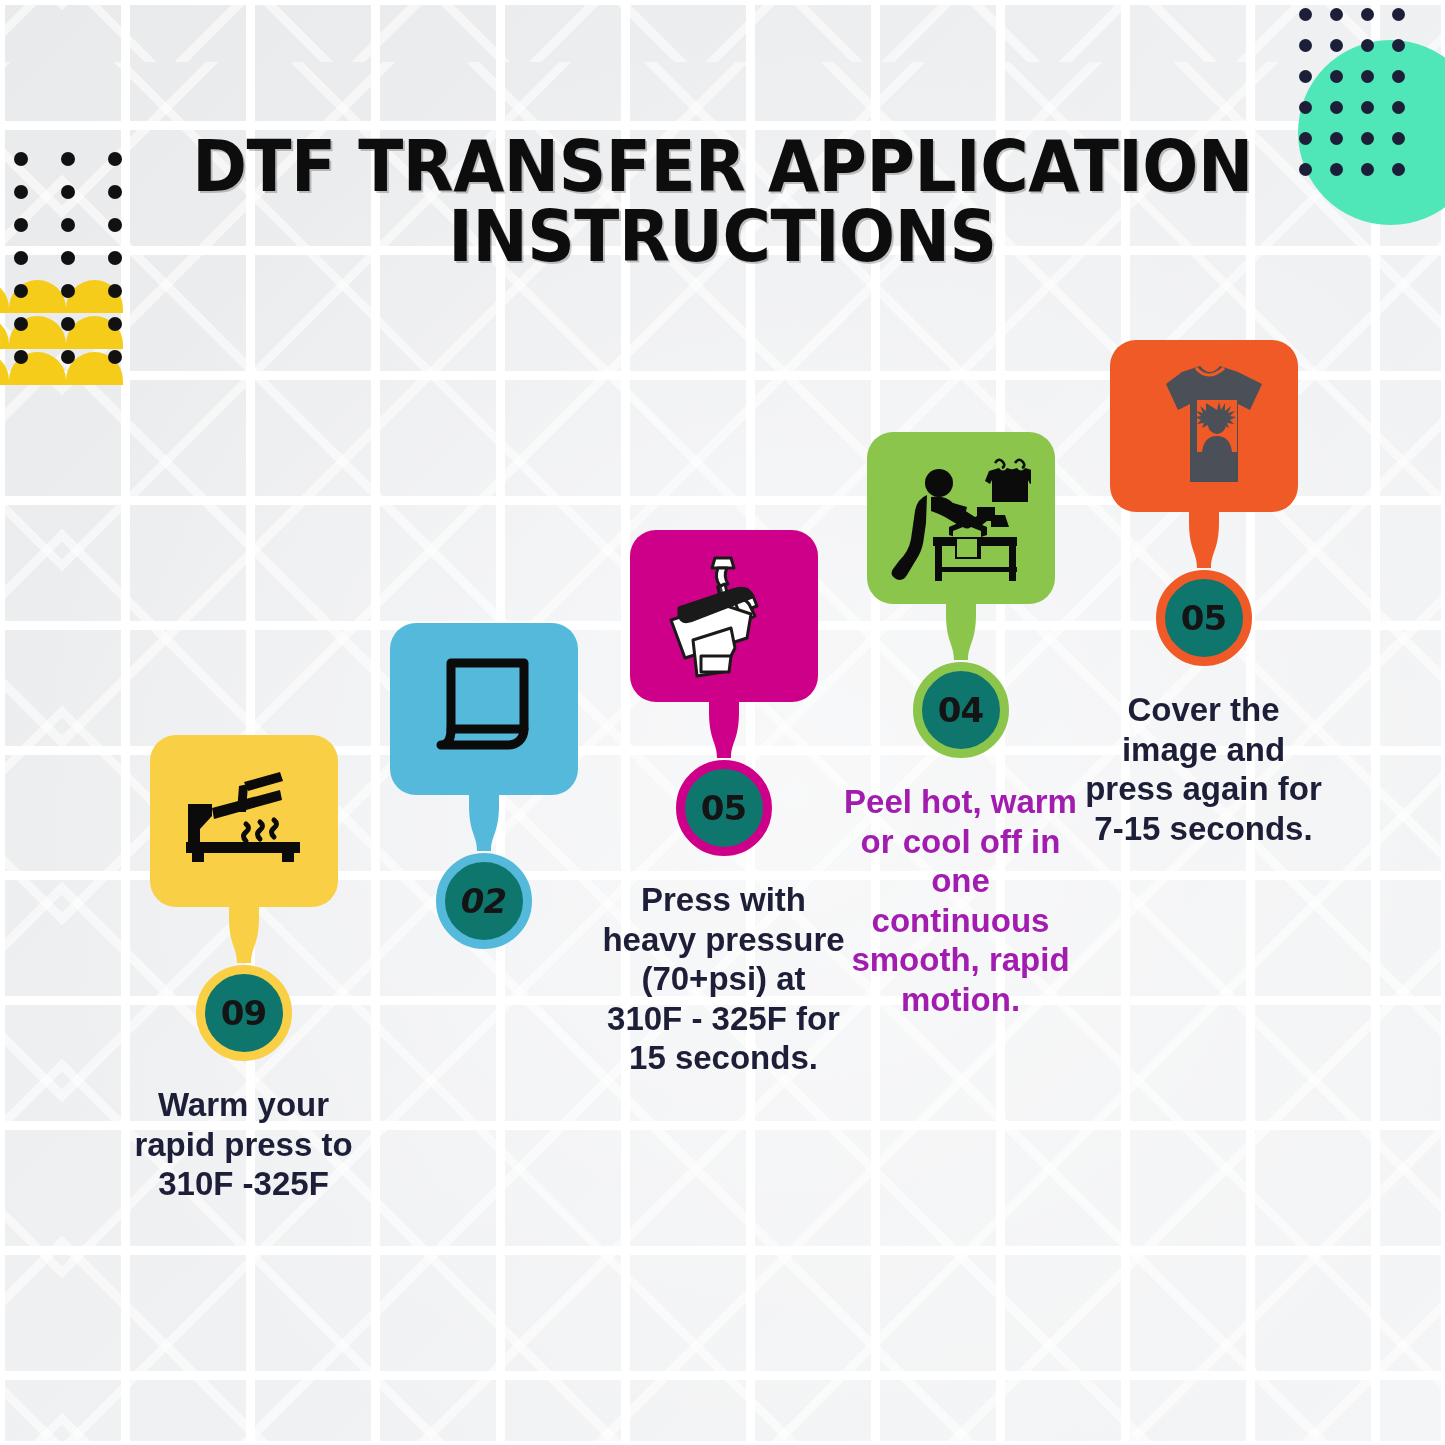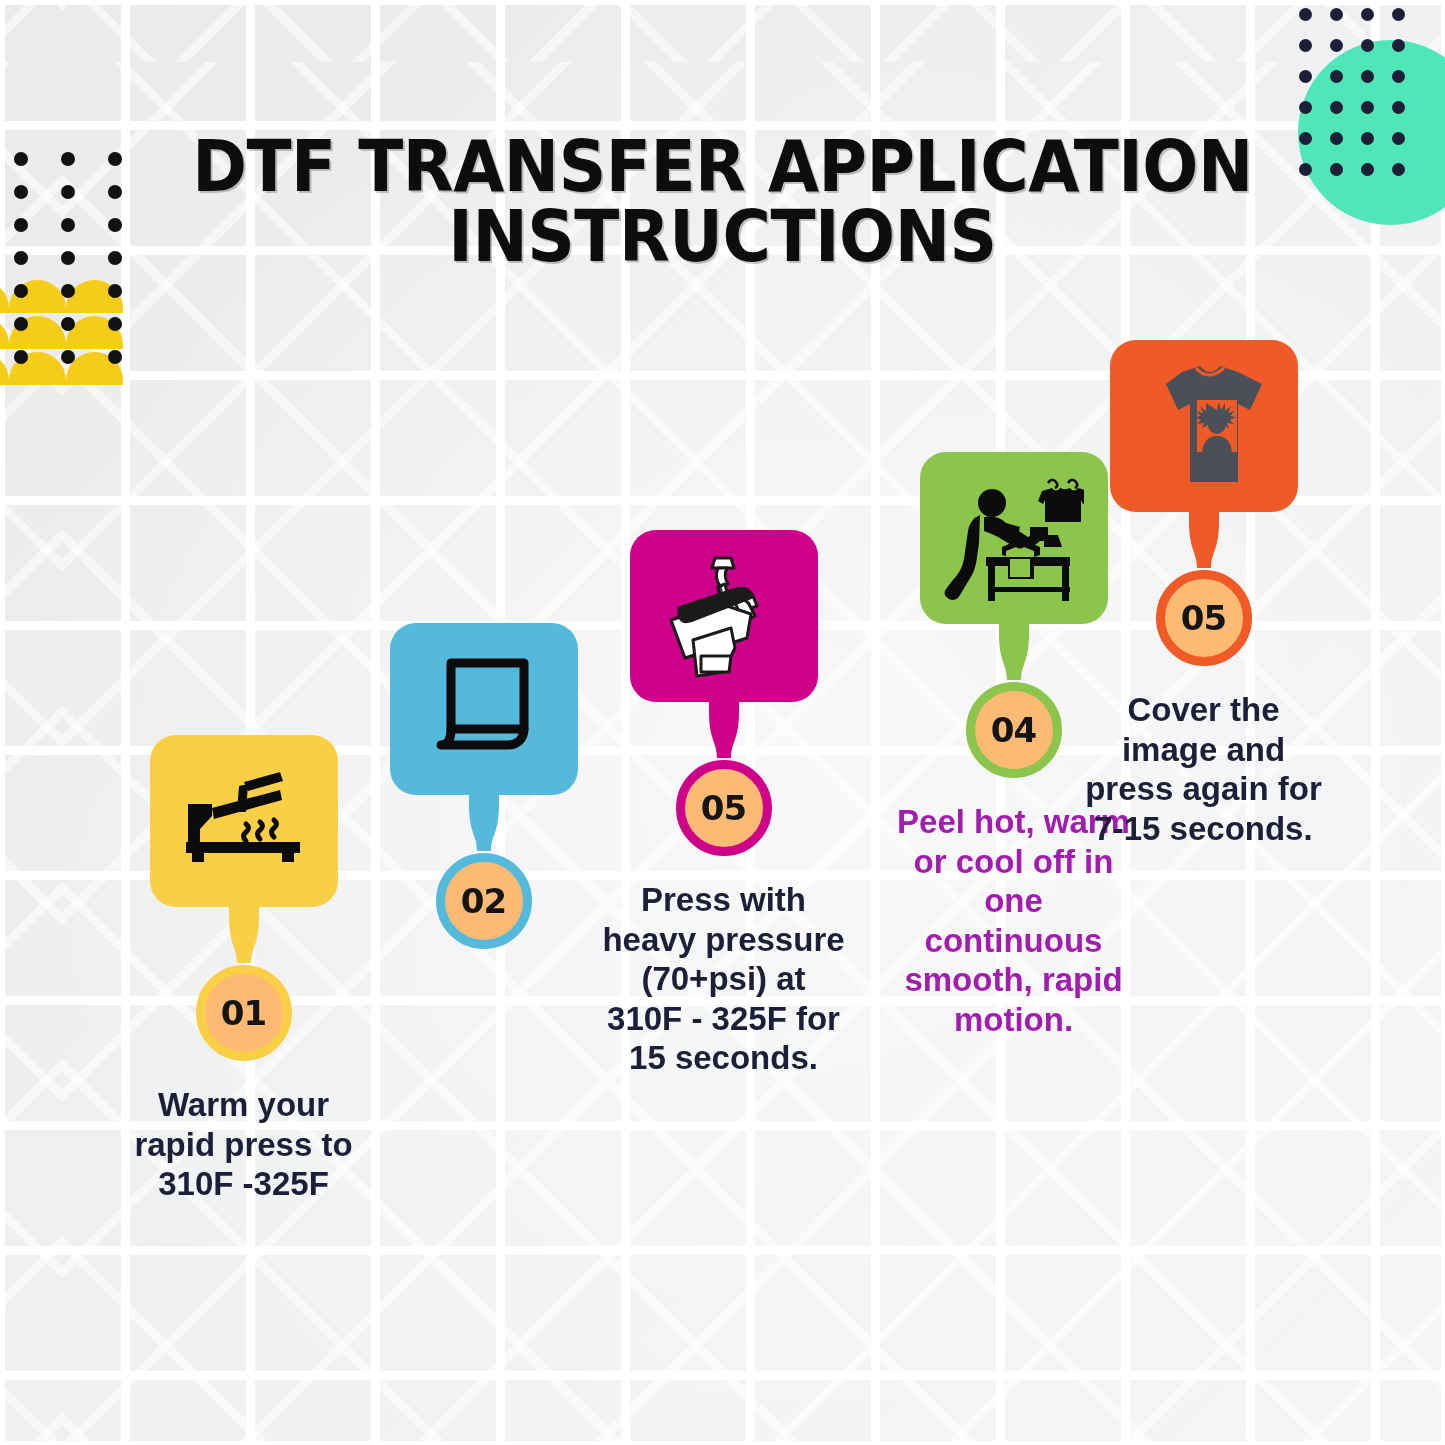--- a/index.html
+++ b/index.html
@@ -78,21 +78,21 @@
   }
   
   .neck{
     position:absolute;left:50%;transform:translateX(-50%);
     top:168px;width:30px;height:64px;
   }
   .neck svg{display:block;}
   .badge{
     width:96px;height:96px;border-radius:50%;
     margin:0 auto;position:relative;
-    background:#fdba74;
+    background:#0f766e;
     display:flex;align-items:center;justify-content:center;
     box-sizing:border-box;
     z-index:2;
   }
   .badge span{
     font-family:"DejaVu Sans", sans-serif;
     font-weight:bold;font-size:34px;color:#141414;
     letter-spacing:-1px;
   }
   .desc{
@@ -101,21 +101,21 @@
     font-size:33px;line-height:1.20em;
     color:#1D1F38;
     font-weight:700;
   }
   .pin{position:relative;}
 
   
   #step-1{left:121px;top:735px;}
   #step-2{left:361px;top:623px;}
   #step-3{left:601px;top:530px;}
-  #step-4{left:891px;top:432px;margin-top:20px;}
+  #step-4{left:838px;top:432px;}
   #step-5{left:1081px;top:340px;}
 
   .icon-svg{display:block;}
 </style>
 </head>
 <body>
 
 <div id="bg-grid"></div>
 
 <div class="deco" id="teal-circle" style="background: rgb(79, 230, 184);"></div>
@@ -218,21 +218,21 @@
       <div class="neck">
         <svg width="30" height="66" viewBox="0 0 30 66">
             <path d="M0 0 C0 30 30 36 30 66 L30 0 Z" fill="none"></path>
             <path d="M2 0 C2 30 2 34 2 44 M28 0 C28 30 28 34 28 44" stroke="#F9CF45" stroke-width="0" fill="none"></path>
             <path d="M0 0 L30 0 L30 20 C30 46 0 42 0 66 L0 0 Z" fill="#F9CF45" opacity="0"></path>
             <path d="M0 0 H30 V14 C30 42 22 44 22 60 H8 C8 44 0 42 0 14 Z" fill="#F9CF45"></path>
           </svg>
       </div>
       <div style="height:58px"></div>
       <div class="badge" id="badge-1" style="border:9px solid #F9CF45;">
-        <span>01</span>
+        <span>09</span>
       </div>
     </div>
     <div class="desc" style="color: rgb(29, 31, 56);">Warm your rapid press to 310F -325F</div>
   </div>
 
   <div class="step" id="step-2">
     <div class="pin">
       <div class="card" id="card-2" style="background: rgb(85, 185, 220);">
         <svg class="icon-svg" width="110" height="108" viewBox="0 0 110 108">
           <g fill="none" stroke="#0B0B0B" stroke-width="9" stroke-linejoin="round" stroke-linecap="round">
@@ -240,21 +240,21 @@
             <path d="M95 74 c0 10 -7 16 -16 16 H12 c7 0 10 -6 10 -16"></path>
           </g>
         </svg>
       </div>
       <div class="neck">
         <svg width="30" height="66" viewBox="0 0 30 66">
             <path d="M0 0 H30 V14 C30 42 22 44 22 60 H8 C8 44 0 42 0 14 Z" fill="#55B9DC"></path>
           </svg>
       </div>
       <div style="height:58px"></div>
-      <div class="badge" id="badge-2" style="border:9px solid #55B9DC;">
+      <div class="badge" id="badge-2" style="border:9px solid #55B9DC;font-style:italic;">
         <span>02</span>
       </div>
     </div>
   </div>
 
   <div class="step" id="step-3">
     <div class="pin">
       <div class="card" id="card-3" style="background: rgb(206, 0, 137);">
         <svg class="icon-svg" width="126" height="124" viewBox="0 0 126 124">
           <g fill="#FFFFFF" stroke="#1A1A1A" stroke-width="3" stroke-linejoin="round">

